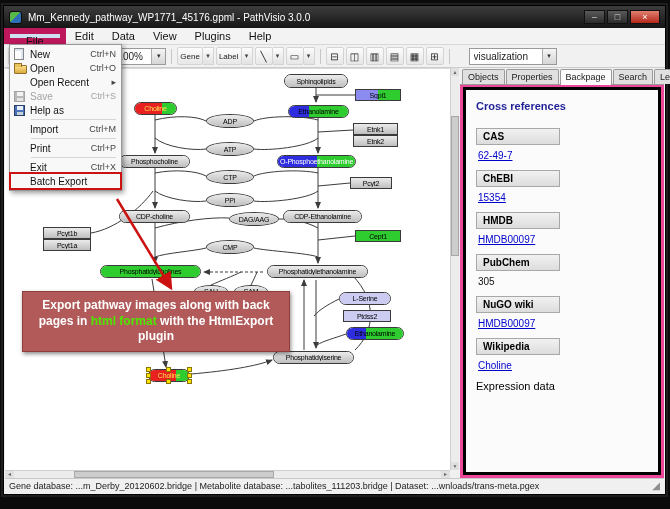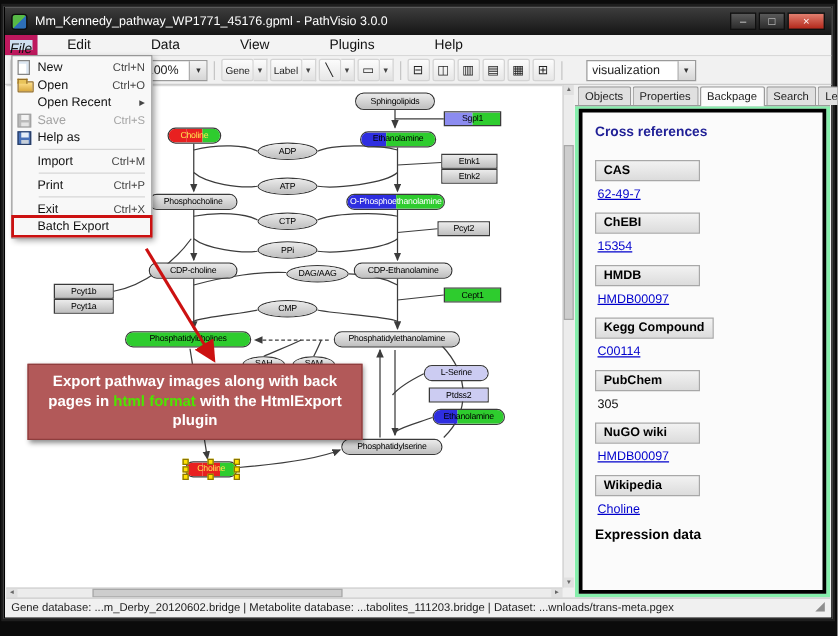--- a/index.html
+++ b/index.html
@@ -34,22 +34,22 @@
     color:#ddd; background:linear-gradient(#5a5a5a,#2b2b2b); border:1px solid #101010;
   }
   .win-btn.close { width:30px; background:linear-gradient(#e28070,#b3271a); color:#fff; }
 
   
   .menubar {
     position:absolute; top:22px; left:0; right:0; height:17px;
     background:#f3f3f3; border-bottom:1px solid #d8d8d8;
     display:flex; align-items:stretch; font-size:11px; color:#111;
   }
-  .menu-item { padding:2px 24px 0; }
-  .menu-item.active { background:#cfe0f1; border:4px solid #be185d; padding:1px 0 0;font-style:italic; }
+  .menu-item { padding:2px 9px 0; }
+  .menu-item.active { background:#cfe0f1; border:6px solid #be185d; padding:1px 16px 0; }
 
   
   .toolbar {
     position:absolute; top:39px; left:0; right:0; height:23px;
     background:#f1f1f1; border-bottom:1px solid #cdcdcd;
     display:flex; align-items:center; padding:0 4px; gap:2px; font-size:10px; color:#222;
   }
   .tb-sep { width:1px; height:15px; background:#c6c6c6; margin:0 3px; flex:0 0 auto; }
   .tb-label { margin:0 2px; }
   .tb-btn {
@@ -118,21 +118,21 @@
   .node .lbl { position:relative; z-index:2; padding:0 2px; overflow:hidden; max-width:100%; }
   .node.rounded { border-radius:7px; }
   .node.ellipse { border-radius:50%; }
   .node.gene { border-radius:0; }
   .handle { position:absolute; width:5px; height:5px; background:#ffe100; border:1px solid #8a7500; z-index:6; }
   .h-nw{left:-3px;top:-3px} .h-ne{right:-3px;top:-3px} .h-sw{left:-3px;bottom:-3px} .h-se{right:-3px;bottom:-3px}
   .h-n{left:calc(50% - 3px);top:-3px} .h-s{left:calc(50% - 3px);bottom:-3px}
   .h-w{left:-3px;top:calc(50% - 3px)} .h-e{right:-3px;top:calc(50% - 3px)}
 
   
-  .sidebar { position:absolute; left:455px; right:0; top:0; bottom:0; background:#86efac; }
+  .sidebar { position:absolute; left:455px; right:0; top:0; bottom:0; background:#ec4899; }
   .tabs {
     display:flex; align-items:flex-end; height:17px; padding-left:2px; gap:1px;
     border-bottom:1px solid #9a9a9a; background:#f0f0f0;
   }
   .tab {
     font-size:9px; padding:2px 5px; border:1px solid #9a9a9a; border-bottom:none;
     background:#e0e0e0; border-radius:2px 2px 0 0; color:#222;
   }
   .tab.active { background:#fbfbfb; padding-bottom:3px; margin-bottom:-1px; }
   .bp {
@@ -140,21 +140,21 @@
     background:#fbfbfb; border:3px solid #000000; padding:10px 10px 4px; overflow:hidden;
   }
   .bp-title { color:#1f1f96; font-weight:bold; font-size:11px; margin-bottom:16px; }
   .bp-section { margin-bottom:9px; }
   .bp-header {
     background:linear-gradient(#f2f2f2,#dcdcdc); border:1px solid #a8a8a8;
     font-weight:bold; font-size:10px; padding:2px 6px; width:fit-content; min-width:84px; margin-bottom:5px;
   }
   .bp-link { font-size:10px; color:#0000cc; text-decoration:underline; margin-left:2px; cursor:pointer; }
   .bp-value { font-size:10px; color:#111; margin-left:2px; }
-  .bp-footer { font-weight:bold; font-size:11px; margin-top:4px; color:#000; }
+  .bp-footer { font-weight:normal; font-size:11px; margin-top:4px; color:#000; }
 
   
   .statusbar {
     position:absolute; left:1px; right:1px; bottom:1px; height:15px;
     background:#f0f0f0; border-top:1px solid #cacaca;
     display:flex; align-items:center; padding:0 4px; font-size:9px; color:#1c1c1c; white-space:nowrap; overflow:hidden;
   }
   .resize-grip { margin-left:auto; font-size:10px; color:#8e8e8e; line-height:10px; }
 
   
@@ -467,24 +467,20 @@
             </div>
             <div class="bp-section">
               <div class="bp-header">ChEBI</div>
               <div class="bp-link">15354</div>
             </div>
             <div class="bp-section">
               <div class="bp-header">HMDB</div>
               <div class="bp-link">HMDB00097</div>
             </div>
             <div class="bp-section">
-              <div class="bp-header">Kegg Compound</div>
-              <div class="bp-link">C00114</div>
-            </div>
-            <div class="bp-section">
               <div class="bp-header">PubChem</div>
               <div class="bp-value">305</div>
             </div>
             <div class="bp-section">
               <div class="bp-header">NuGO wiki</div>
               <div class="bp-link">HMDB00097</div>
             </div>
             <div class="bp-section">
               <div class="bp-header">Wikipedia</div>
               <div class="bp-link">Choline</div>

